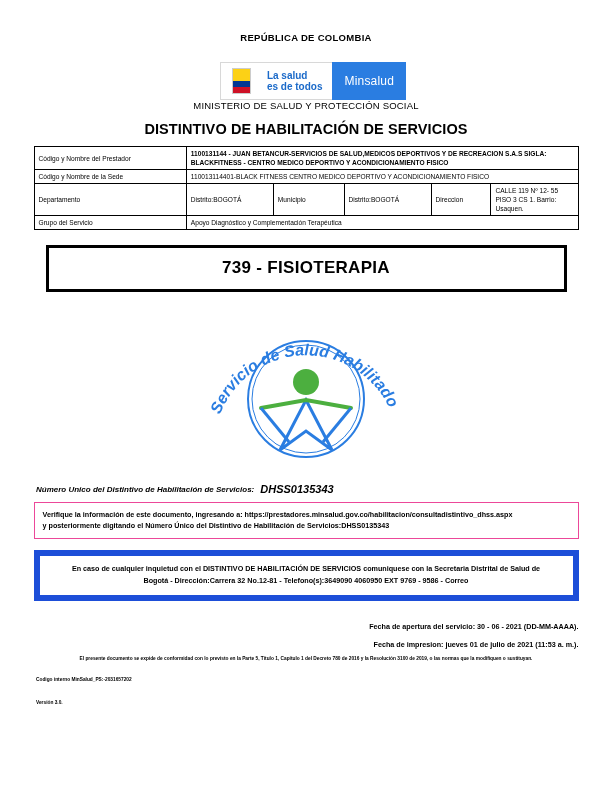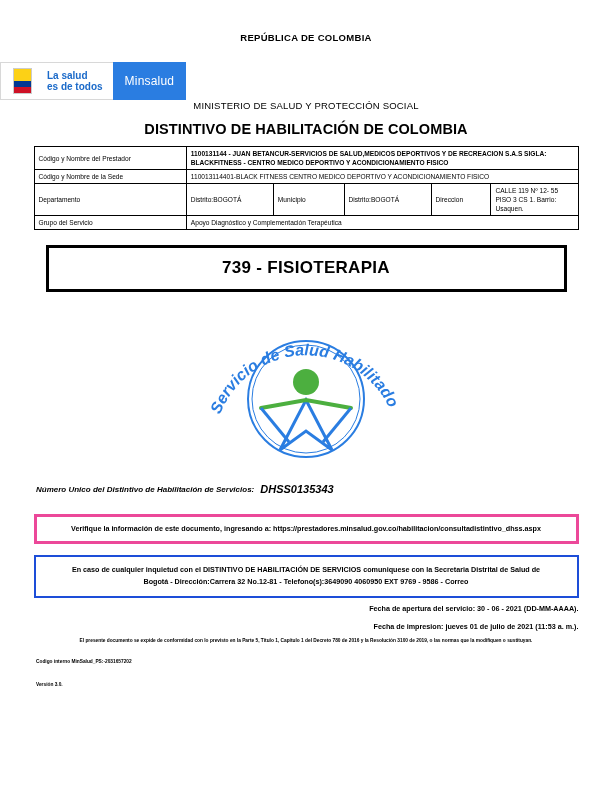--- a/index.html
+++ b/index.html
@@ -26,21 +26,23 @@
   .republic {
     text-align: center;
     font-size: 9.5px;
     font-weight: bold;
     letter-spacing: 0.3px;
     margin-top: 32px;
   }
 
   .logo-wrap {
     display: flex;
+    justify-content: center;
     margin-top: 19px;
+    padding-left: 14px;
   }
   .logo {
     display: flex;
     align-items: stretch;
     height: 38px;
     border: 0;
   }
   .logo-left {
     background: #ffffff;
     border: 1px solid #d8d8d8;
@@ -180,46 +182,46 @@
   }
   .unique-value {
     font-size: 11px;
     font-weight: bold;
     font-style: italic;
     margin-left: 6px;
   }
 
   
   .verify-box {
-    margin: 19px auto 0 auto;
-    width: 545px;
-    border: 3px solid #ec4899;
-    text-align: center;
+    margin: 7px auto 0 auto;
+    width: 545px;
+    border: 1px solid #ec4899;
+    text-align: left;
     padding: 6px 8px 7px 8px;
     font-size: 7.2px;
     font-weight: bold;
     line-height: 11px;
     box-sizing: border-box;
   }
   .contact-box {
     margin: 11px auto 0 auto;
     width: 545px;
-    border: 2px solid #1d4ed8;
+    border: 6px solid #1d4ed8;
     text-align: center;
     padding: 7px 14px 8px 14px;
     font-size: 7.2px;
     font-weight: bold;
     line-height: 12px;
     box-sizing: border-box;
   }
 
   
   .dates {
     width: 545px;
-    margin: 6px auto 0 auto;
+    margin: 21px auto 0 auto;
     text-align: right;
     font-size: 7.2px;
     font-weight: bold;
   }
   .dates .d2 { margin-top: 9px; }
 
   .legal {
     width: 545px;
     margin: 6px auto 0 auto;
     text-align: center;
@@ -256,21 +258,21 @@
       </div>
       <div class="logo-mid">
         <div class="l1">La salud</div>
         <div class="l2">es de todos</div>
       </div>
       <div class="logo-right">Minsalud</div>
     </div>
   </div>
 
   <div class="ministry">MINISTERIO DE SALUD Y PROTECCIÓN SOCIAL</div>
-  <div class="doc-title">DISTINTIVO DE HABILITACIÓN DE COLOMBIA</div>
+  <div class="doc-title">DISTINTIVO DE HABILITACIÓN DE SERVICIOS</div>
 
   <div class="table-wrap">
     <table class="main">
       <colgroup>
         <col style="width:28%">
         <col style="width:16%">
         <col style="width:13%">
         <col style="width:16%">
         <col style="width:11%">
         <col style="width:16%">
@@ -320,20 +322,21 @@
     </svg>
   </div>
 
   <div class="unique-row">
     <span class="unique-label">Número Unico del Distintivo de Habilitación de Servicios:</span>
     <span class="unique-value">DHSS0135343</span>
   </div>
 
   <div class="verify-box">
     <div>Verifique la información de este documento, ingresando a: https://prestadores.minsalud.gov.co/habilitacion/consultadistintivo_dhss.aspx</div>
+    <div>y posteriormente digitando el Número Único del Distintivo de Habilitación de Servicios:DHSS0135343</div>
   </div>
 
   <div class="contact-box">
     <div>En caso de cualquier inquietud con el DISTINTIVO DE HABILITACIÓN DE SERVICIOS comuniquese con la Secretaria Distrital de Salud de</div>
     <div>Bogotá - Dirección:Carrera 32 No.12-81 - Telefono(s):3649090 4060950 EXT 9769 - 9586 - Correo</div>
   </div>
 
   <div class="dates">
     <div class="d1">Fecha de apertura del servicio: 30 - 06 - 2021 (DD-MM-AAAA).</div>
     <div class="d2">Fecha de impresion: jueves 01 de julio de 2021 (11:53 a. m.).</div>

